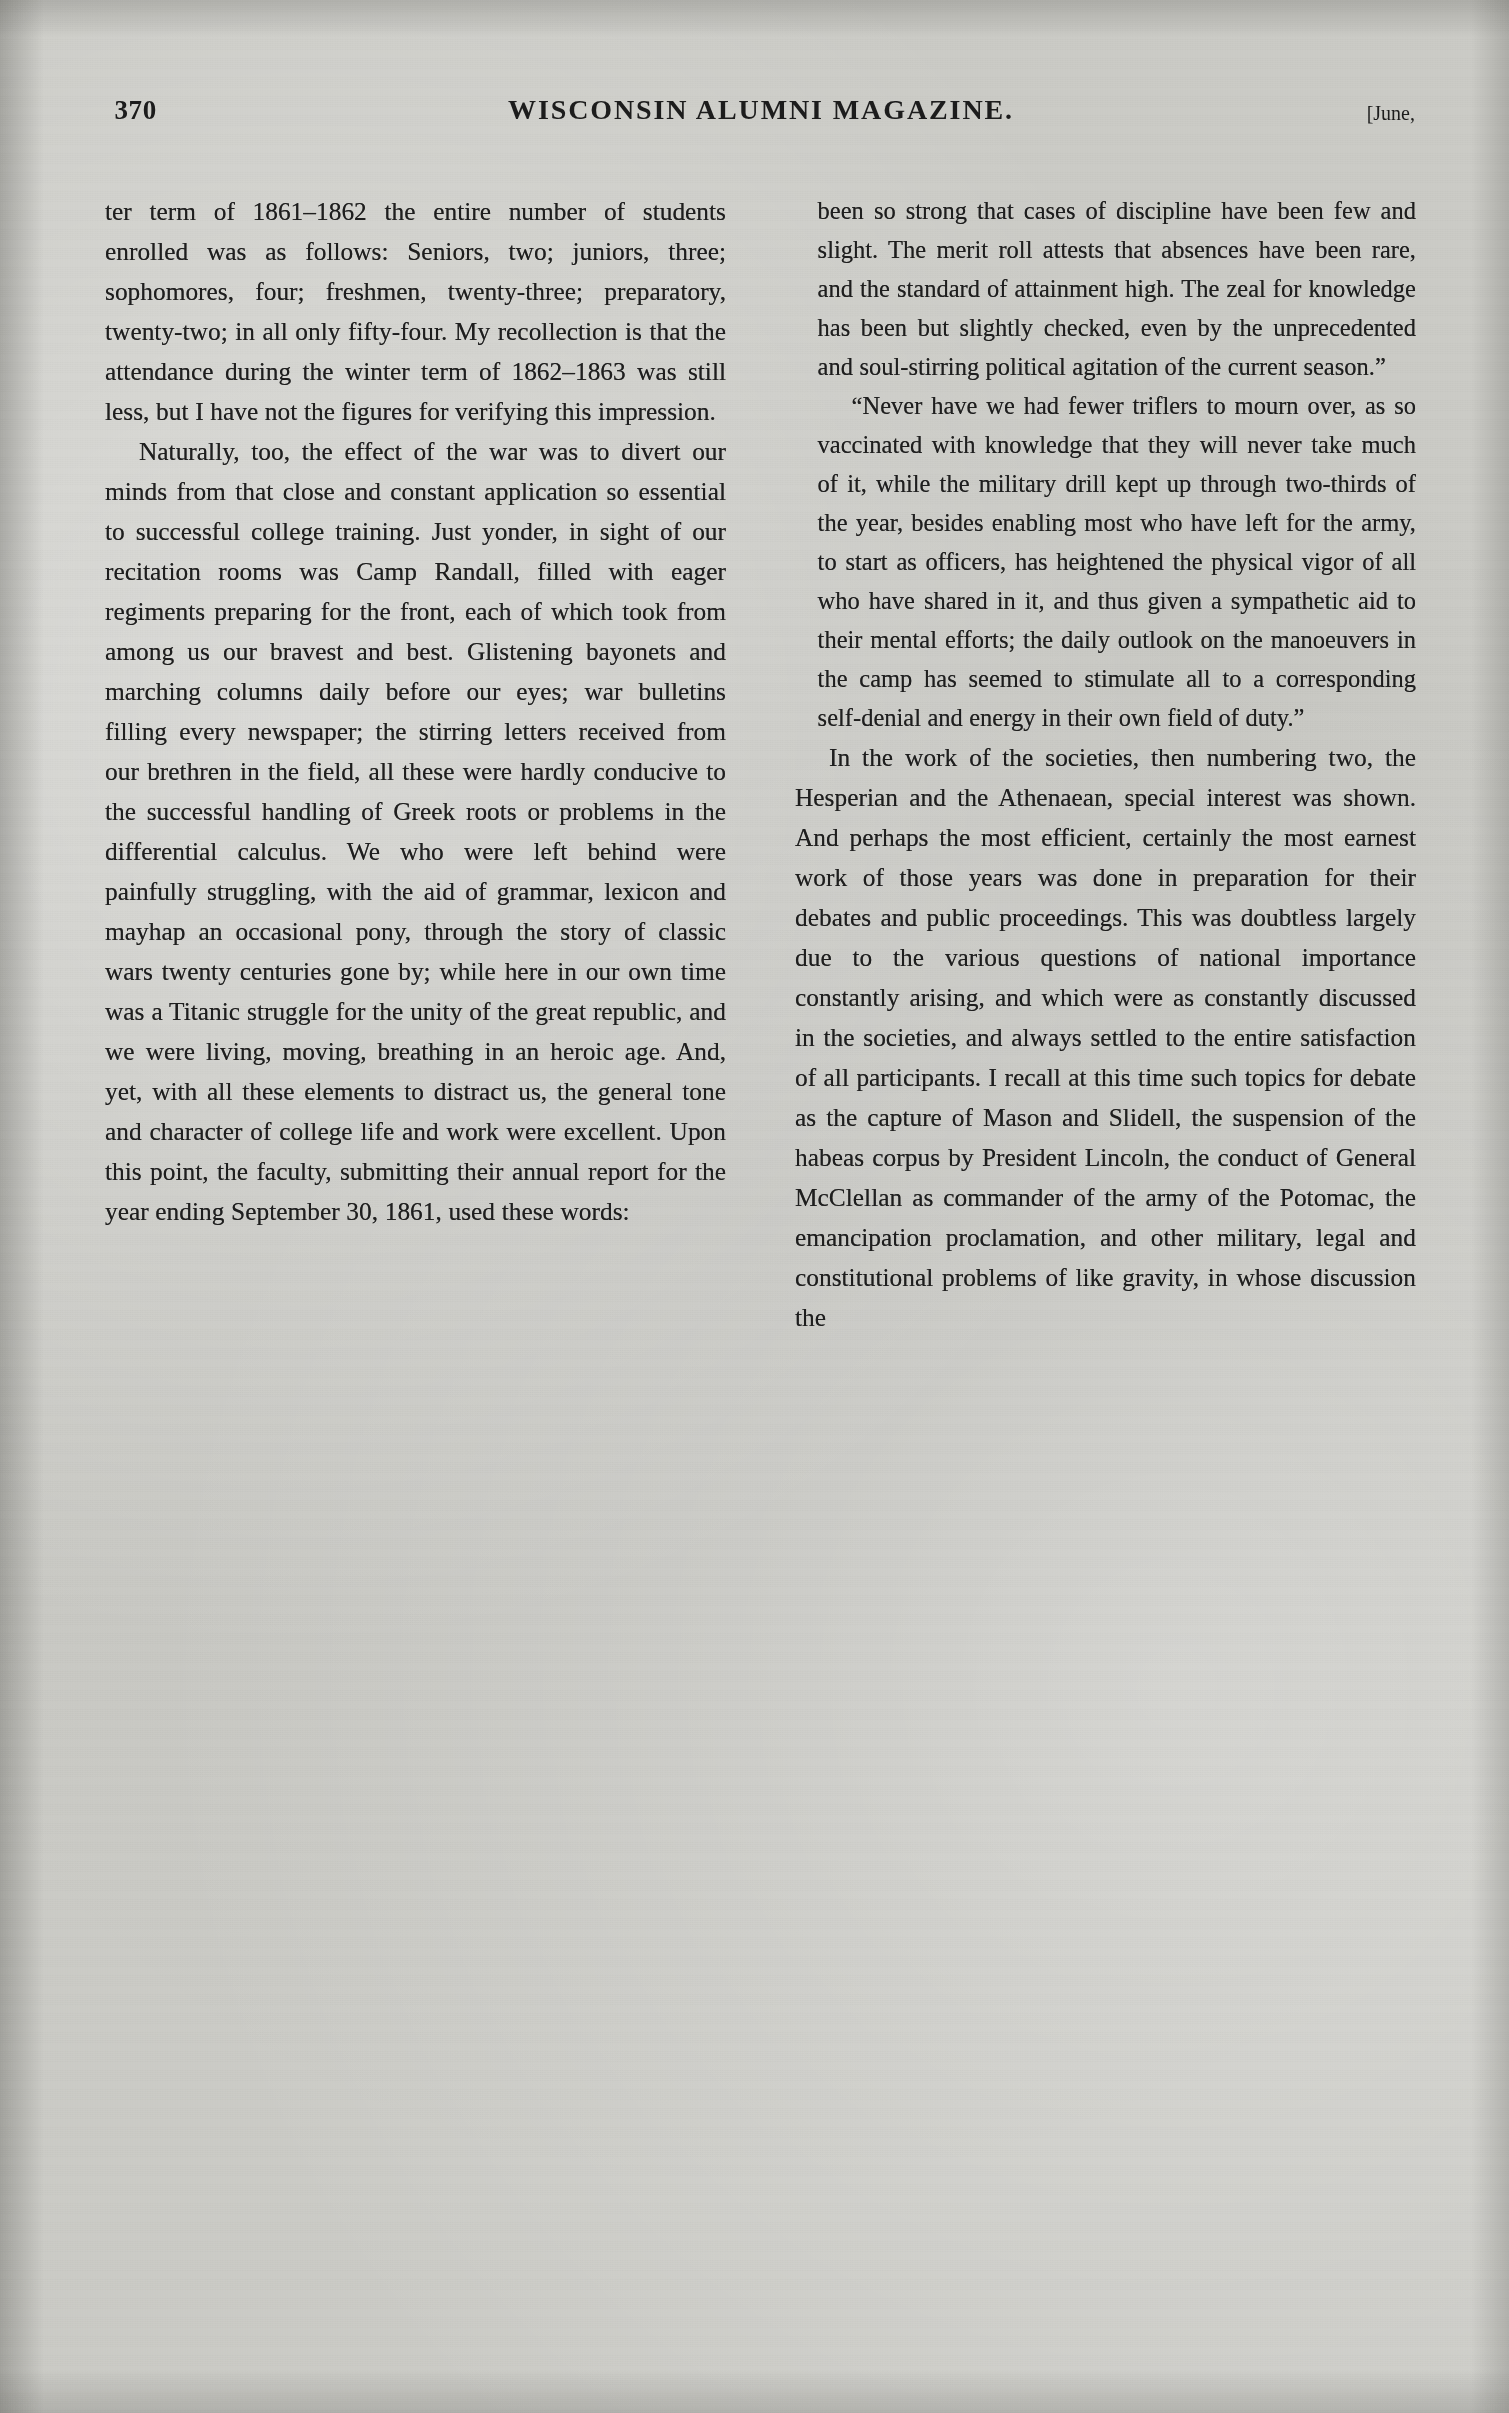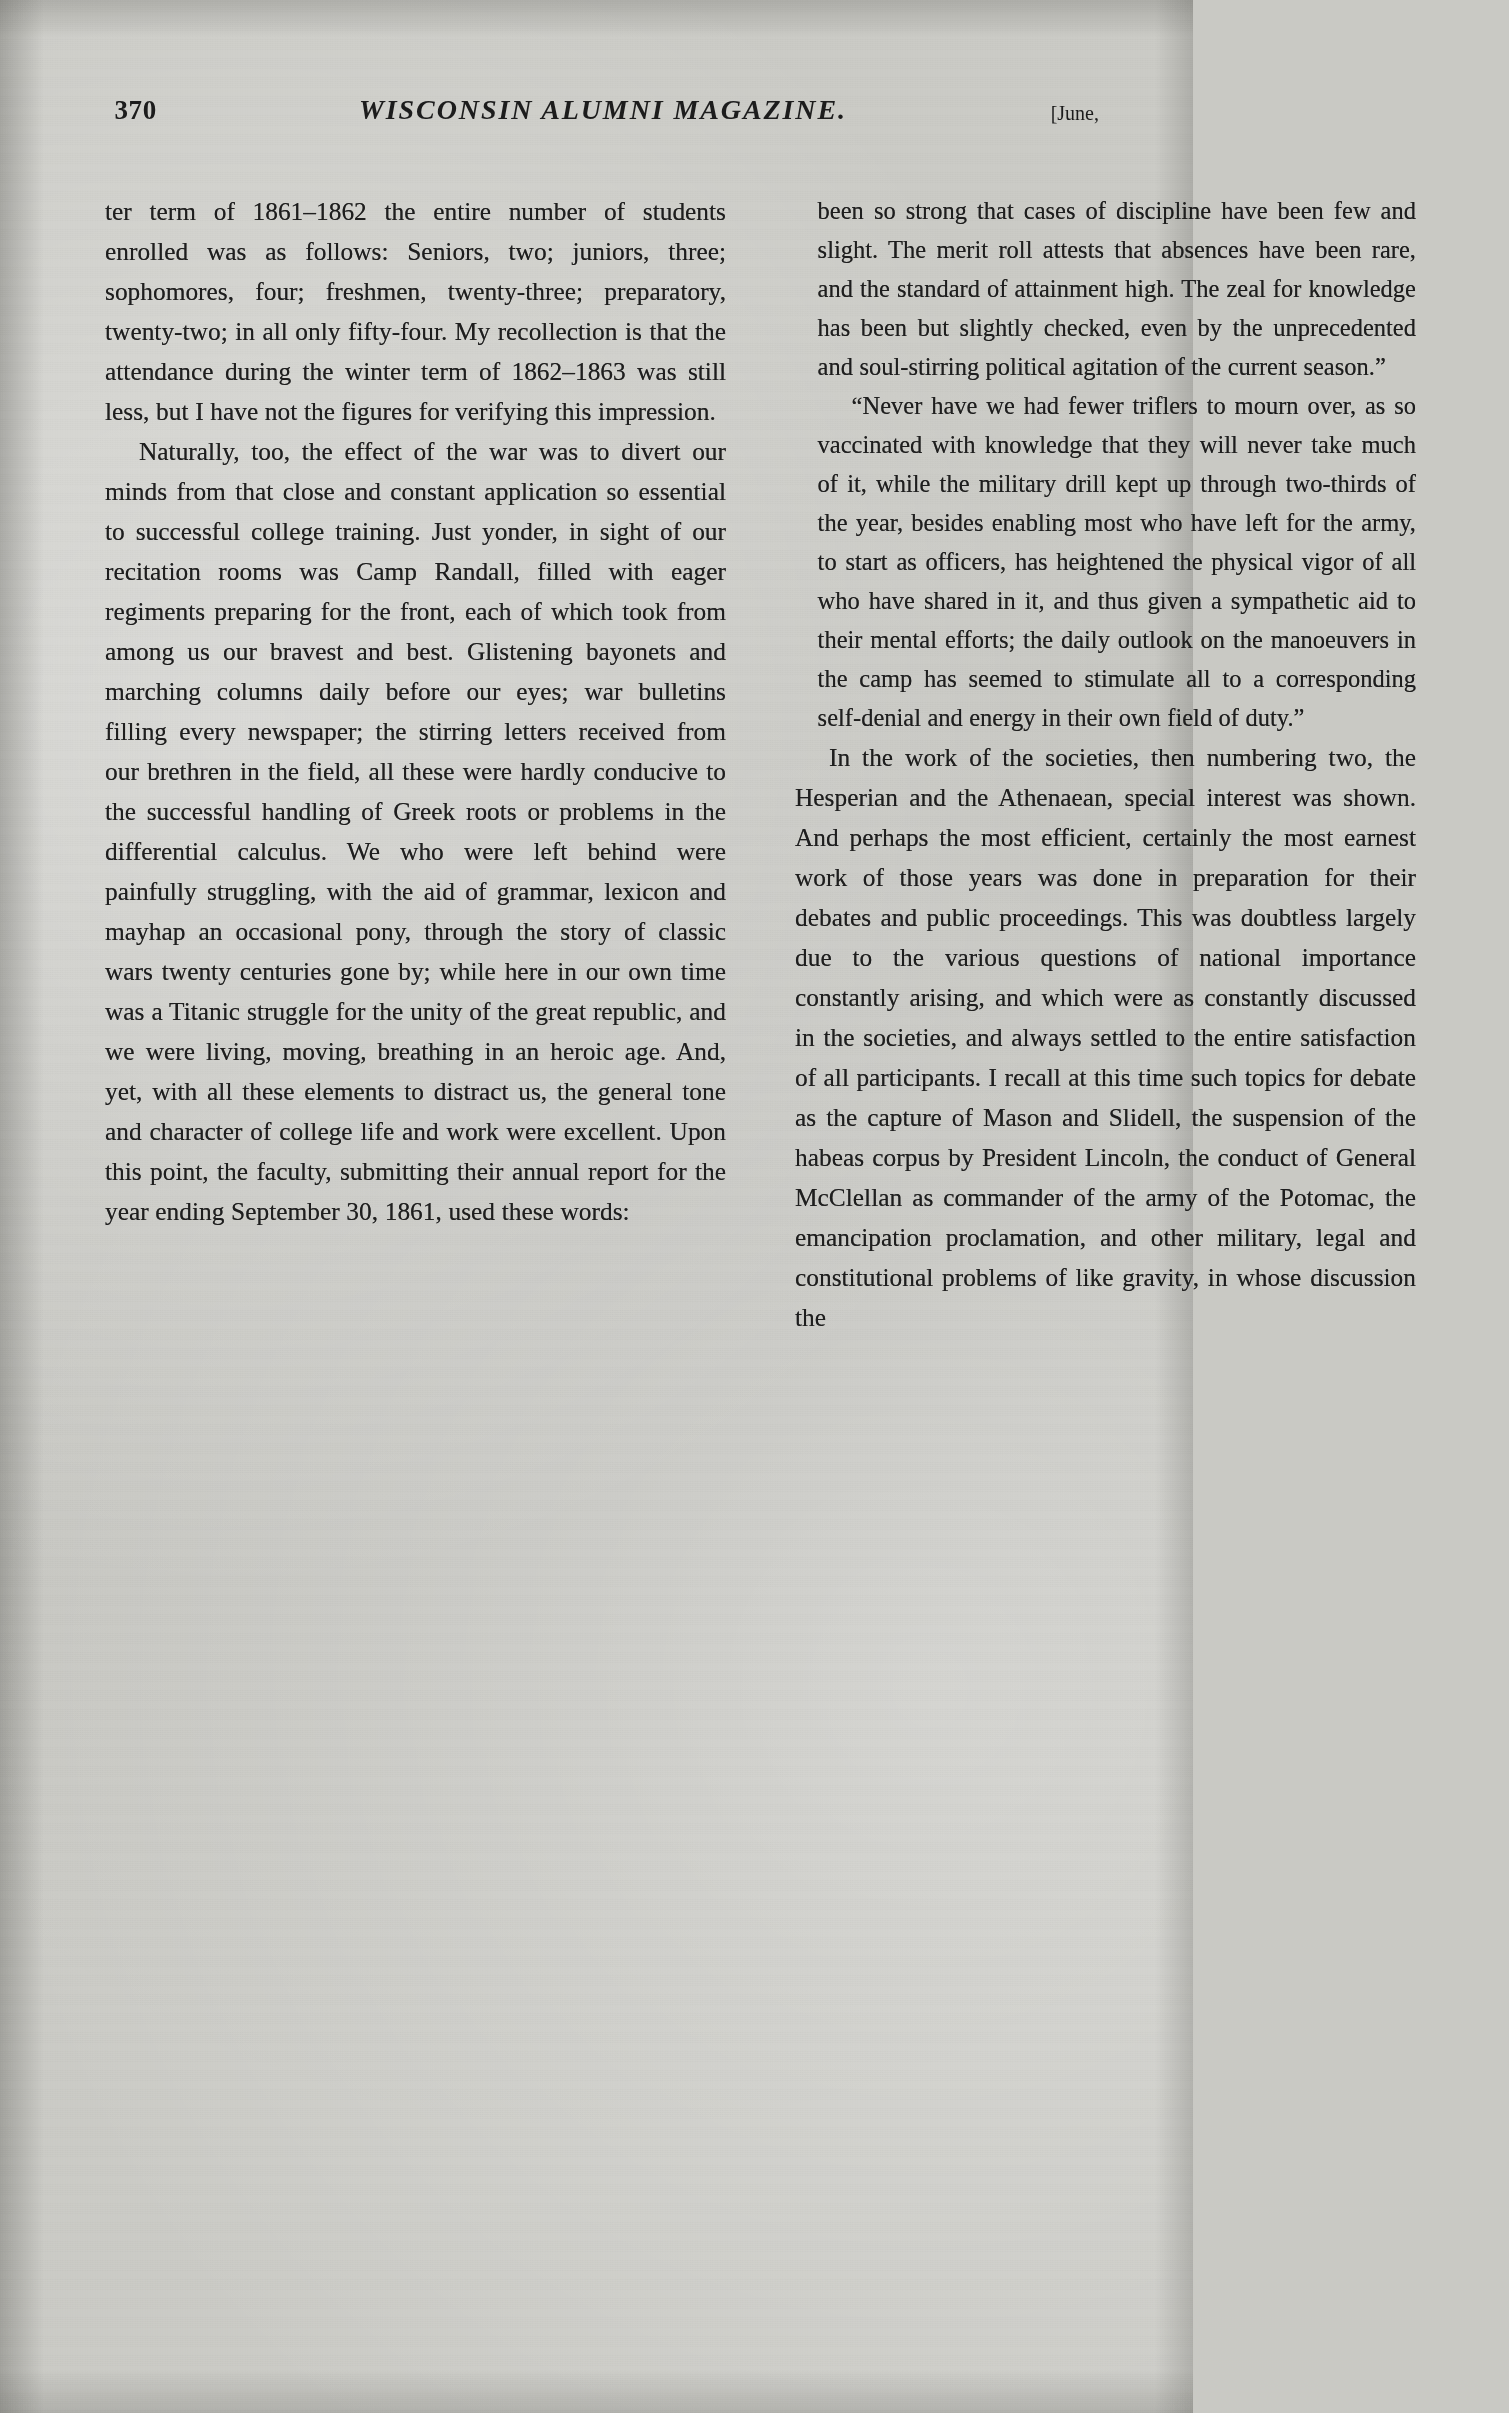--- a/index.html
+++ b/index.html
@@ -8,21 +8,21 @@
     background: #c9c9c4;
   }
   body {
     width: 1509px;
     height: 2413px;
     font-family: "Liberation Serif", serif;
     overflow: hidden;
   }
   .page {
     position: relative;
-    width: 1193px;
+    width: 1509px;
     height: 2413px;
     background: #cbcbc6;
     background-image:
       radial-gradient(circle at 20% 30%, rgba(255,255,255,0.35) 0%, rgba(255,255,255,0) 45%),
       radial-gradient(circle at 78% 70%, rgba(255,255,255,0.25) 0%, rgba(255,255,255,0) 50%),
       radial-gradient(circle at 50% 50%, rgba(90,90,85,0.10) 0%, rgba(90,90,85,0) 70%);
     box-sizing: border-box;
   }
   
   .grain {
@@ -81,21 +81,20 @@
     letter-spacing: 0.6px;
     font-family: "Liberation Serif", serif;
   }
   .runtitle {
     position: absolute;
     left: 0;
     right: 0;
     top: 0;
     text-align: center;
     font-size: 28px;
-    font-style: italic;
     font-weight: bold;
     letter-spacing: 1.9px;
     font-family: "Liberation Serif", serif;
   }
   .month {
     position: absolute;
     right: 0;
     top: 8px;
     font-size: 20px;
     font-family: "Liberation Serif", serif;

